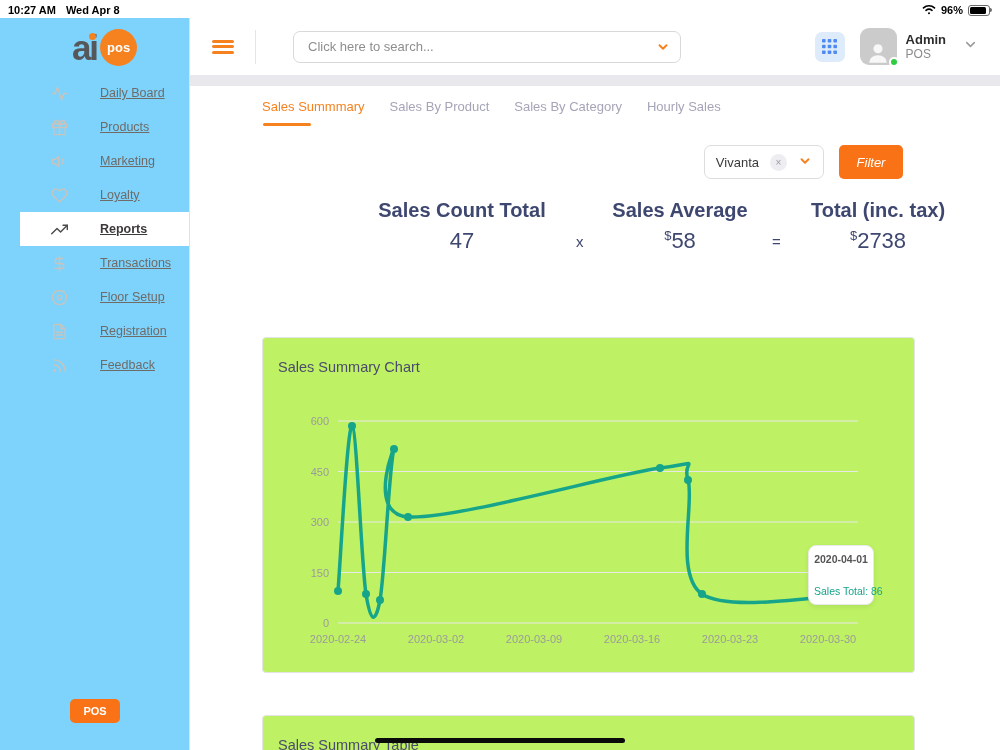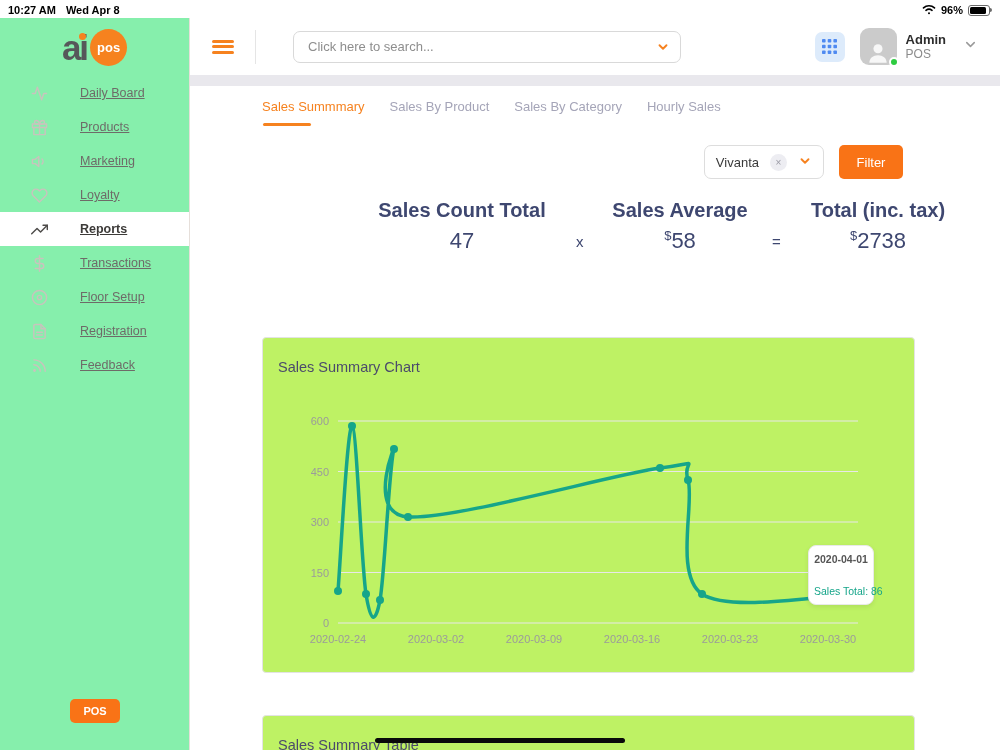--- a/index.html
+++ b/index.html
@@ -11,21 +11,21 @@
   
   .statusbar { height:18px; display:flex; justify-content:space-between; align-items:center;
     padding:2px 10px 0 8px; font-size:11px; font-weight:bold; color:#000; background:#fff; }
   .sb-left { display:flex; gap:10px; }
   .sb-right { display:flex; align-items:center; gap:5px; }
   .battery { width:22px; height:11px; border:1px solid #6b6b6b; border-radius:3px; position:relative; }
   .battery::after { content:""; position:absolute; right:-3px; top:2.5px; width:2px; height:4px; background:#6b6b6b; border-radius:0 2px 2px 0; }
   .battery-fill { position:absolute; left:1px; top:1px; bottom:1px; width:16px; background:#000; border-radius:1.5px; }
   
   .app { display:flex; height:732px; }
-  .sidebar { width:190px; background:#86efac; border-right:1px solid #e6dfda; position:relative; flex-shrink:0; }
+  .sidebar { width:190px; background:#7dd3fc; border-right:1px solid #e6dfda; position:relative; flex-shrink:0;padding-left:20px; }
   .logo { display:flex; align-items:center; justify-content:center; padding:11px 0 10px; }
   .logo-ai { font-size:35px; font-weight:bold; color:#56575a; letter-spacing:-2px; position:relative; line-height:1; }
   .logo-dot { position:absolute; top:3px; right:1px; width:7px; height:7px; border-radius:50%; background:#f6821f; }
   .logo-badge { width:37px; height:37px; border-radius:50%; background:#f6821f; color:#fff; display:flex;
     align-items:center; justify-content:center; font-size:13px; font-weight:bold; margin-left:3px; }
   .nav-item { height:34px; display:flex; align-items:center; gap:32px; padding-left:31px;
     font-size:12.5px; color:#6e6b68; cursor:pointer;text-decoration:underline; }
   .nav-item svg { width:17px; height:17px; color:#c9c3bd; flex-shrink:0; }
   .nav-item.active { background:#fff; color:#3d3b39; font-weight:bold; }
   .nav-item.active svg { color:#4d4b49; }
@@ -65,21 +65,21 @@
   .filter-row { display:flex; align-items:center; justify-content:flex-end; margin-top:19px; padding-right:97px; }
   .date-range { display:flex; align-items:center; gap:8px; color:#333e63; font-size:13.5px; font-weight:bold; cursor:pointer; }
   .date-caret { width:0; height:0; border-left:4.5px solid transparent; border-right:4.5px solid transparent;
     border-top:5.5px solid #333e63; margin-left:1px; }
   .store-select { margin-left:15px; height:34px; min-width:116px; border:1px solid #ddd; border-radius:7px;
     display:flex; align-items:center; padding:0 11px; gap:11px; font-size:13px; color:#3a3a3a; background:#fff; cursor:pointer; }
   .clear-x { width:17px; height:17px; border-radius:50%; background:#ededf2; color:#9a9aa5; font-size:10px;
     display:flex; align-items:center; justify-content:center; cursor:pointer; }
   .store-chevron { color:#f6821f; }
   .filter-btn { margin-left:15px; width:64px; height:34px; background:#f97316; border:none; border-radius:5px;
-    color:#fff; font-size:13px; font-family:inherit; cursor:pointer; }
+    color:#fff; font-size:13px; font-family:inherit; cursor:pointer;font-style:italic; }
   
   .stats-row { position:relative; height:76px; margin-top:20px; color:#3e4770; }
   .stat { position:absolute; top:0; text-align:center; }
   .stat-label { font-size:20px; font-weight:bold; }
   .stat-value { font-size:22px; margin-top:6px; }
   .stat-value sup { font-size:13px; }
   .op { position:absolute; top:34px; font-size:15px; color:#3e4770; }
   .stat-1 { left:90px;  width:220px; }
   .stat-2 { left:318px; width:200px; }
   .stat-3 { left:506px; width:220px; }

